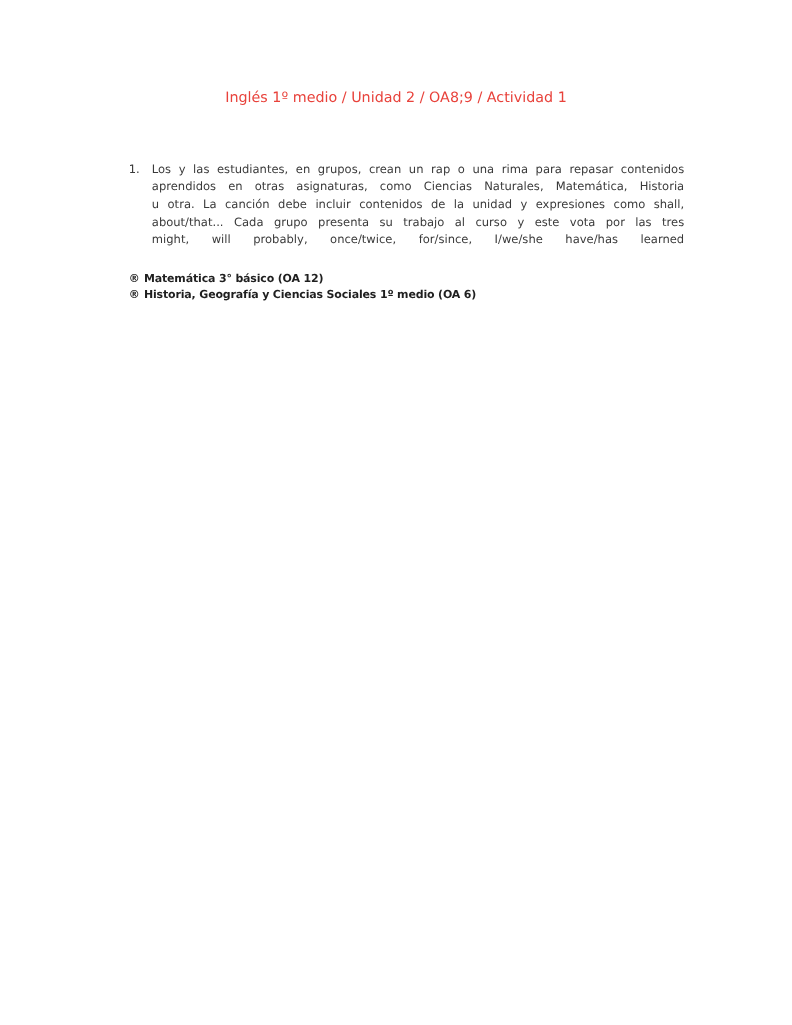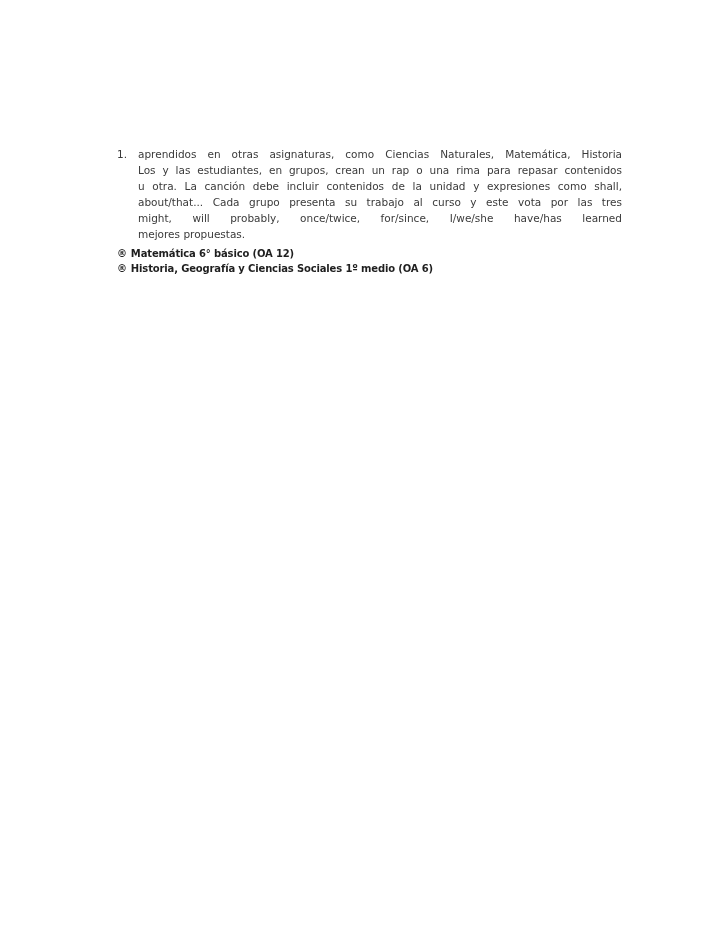--- a/index.html
+++ b/index.html
@@ -59,47 +59,45 @@
     letter-spacing: -0.15px;
   }
   .ref-row { line-height: 15px; white-space: nowrap; }
   .ref-bullet { margin-right: 4px; font-weight: bold; }
 </style>
 </head>
 <body>
 
 <div class="page">
 
+  <h1 class="doc-title">Inglés 1º medio / Unidad 2 / OA8;9 / Actividad 1</h1>
 
   <div class="activity">
     <div class="activity-number">1.</div>
     <div class="activity-body">
       <div class="pline">
-        <span>aprendidos en otras asignaturas, como Ciencias Naturales, Matemática, Historia</span>
+        <span>Los y las estudiantes, en grupos, crean un rap o una rima para repasar contenidos</span>
       </div>
       <div class="pline">
-        <span>Los y las estudiantes, en grupos, crean un rap o una rima para repasar contenidos</span>
+        <span>aprendidos en otras asignaturas, como Ciencias Naturales, Matemática, Historia</span>
       </div>
       <div class="pline">
         <span>u otra. La canción debe incluir contenidos de la unidad y expresiones como </span><span class="it">shall,</span>
       </div>
       <div class="pline">
         <span class="it">about/that...</span><span> Cada grupo presenta su trabajo al curso y este vota por las tres</span>
       </div>
       <div class="pline">
         <span class="it">might, will probably, once/twice, for/since, I/we/she have/has learned</span>
       </div>
-      <div class="pline last">
-        <span>mejores propuestas.</span>
-      </div>
     </div>
   </div>
 
   <div class="refs">
     <div class="ref-row">
-      <span class="ref-bullet">®</span><span>Matemática 6° básico (OA 12)</span>
+      <span class="ref-bullet">®</span><span>Matemática 3° básico (OA 12)</span>
     </div>
     <div class="ref-row">
       <span class="ref-bullet">®</span><span>Historia, Geografía y Ciencias Sociales 1º medio (OA 6)</span>
     </div>
   </div>
 
 </div>
 
 </body></html>

